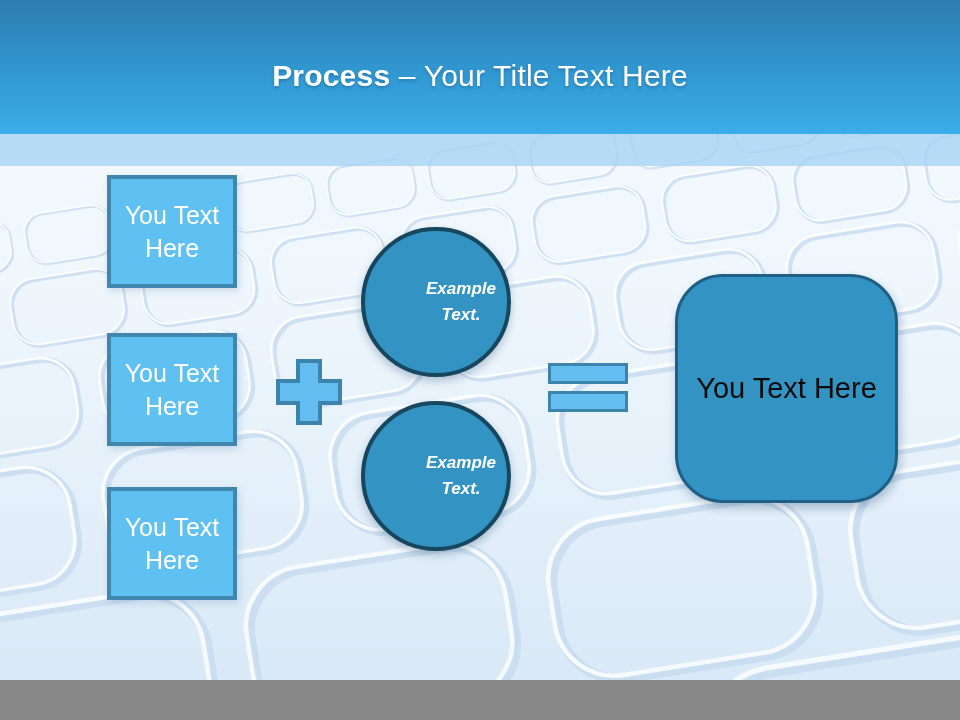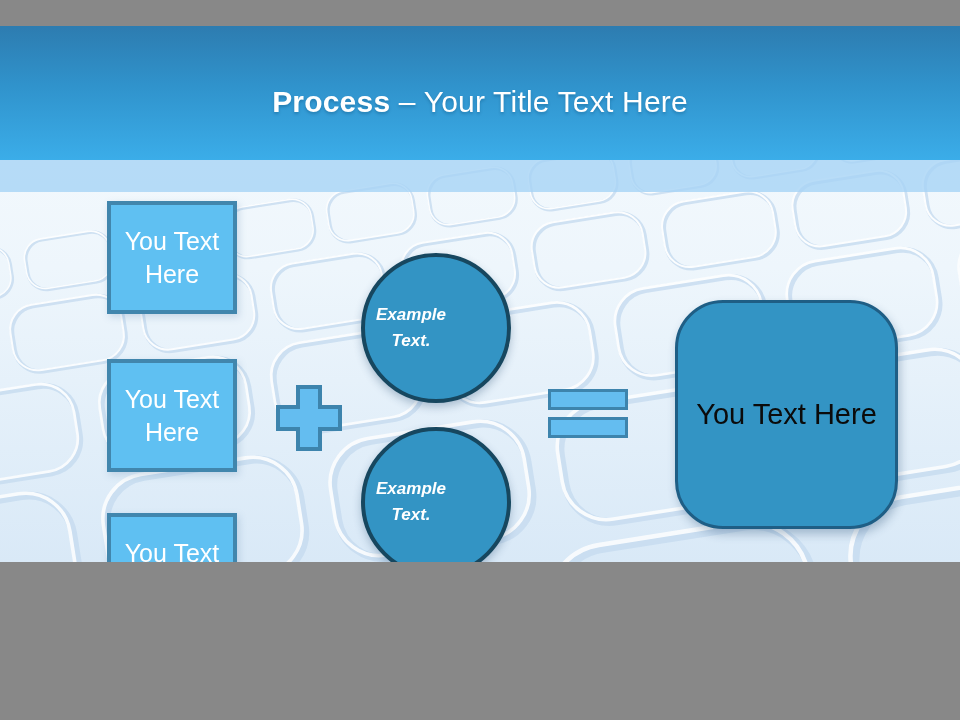--- a/index.html
+++ b/index.html
@@ -1,20 +1,19 @@
 <!DOCTYPE html>
 <html><head>
 <meta charset="utf-8">
 <style>
   html,body{margin:0;padding:0;background:#888;}
   #slide{
-    position:relative;width:960px;height:536px;overflow:hidden;
+    position:relative;width:960px;height:680px;overflow:hidden;
     font-family:"Liberation Sans",sans-serif;
     background:linear-gradient(180deg,#f7fbfe 0%,#eef6fc 45%,#d9e9f7 100%);
-    margin-top:26px;
   }
   
   #bg-pattern{position:absolute;left:0;top:0;width:960px;height:720px;opacity:.8;}
   
   .header{
     position:absolute;left:0;top:0;width:960px;height:134px;
     background:linear-gradient(180deg,#2d7cb0 0%,#3093cc 45%,#3bade9 100%);
   }
   .header-band{
     position:absolute;left:0;top:134px;width:960px;height:32px;
@@ -32,21 +31,21 @@
     background:#5fc0f2;border:4px solid #4186ad;box-sizing:border-box;
     display:flex;align-items:center;justify-content:center;text-align:center;
     color:#ffffff;font-size:25px;line-height:1.3;padding:4px;
     box-shadow:2px 3px 7px rgba(90,130,170,.25);
   }
   .left-box.b1{top:175px;} .left-box.b2{top:333px;} .left-box.b3{top:487px;}
   
   .circle{
     position:absolute;left:361px;width:150px;height:150px;border-radius:50%;
     background:#3394c4;border:4px solid #17475f;box-sizing:border-box;
-    display:flex;align-items:center;justify-content:flex-start;text-align:center;
+    display:flex;align-items:center;justify-content:flex-end;text-align:center;
     color:#ffffff;font-size:17px;font-weight:bold;font-style:italic;line-height:1.55;
     box-shadow:0 4px 9px rgba(30,70,110,.3);
   }
   .circle.c1{top:227px;} .circle.c2{top:401px;}
   .circle .lbl{width:92px;}
   
   #plus-icon{position:absolute;left:275px;top:358px;}
   .eq-bar{
     position:absolute;left:548px;width:80px;height:21px;box-sizing:border-box;
     background:#64bdf0;border:3px solid #3d84ad;

